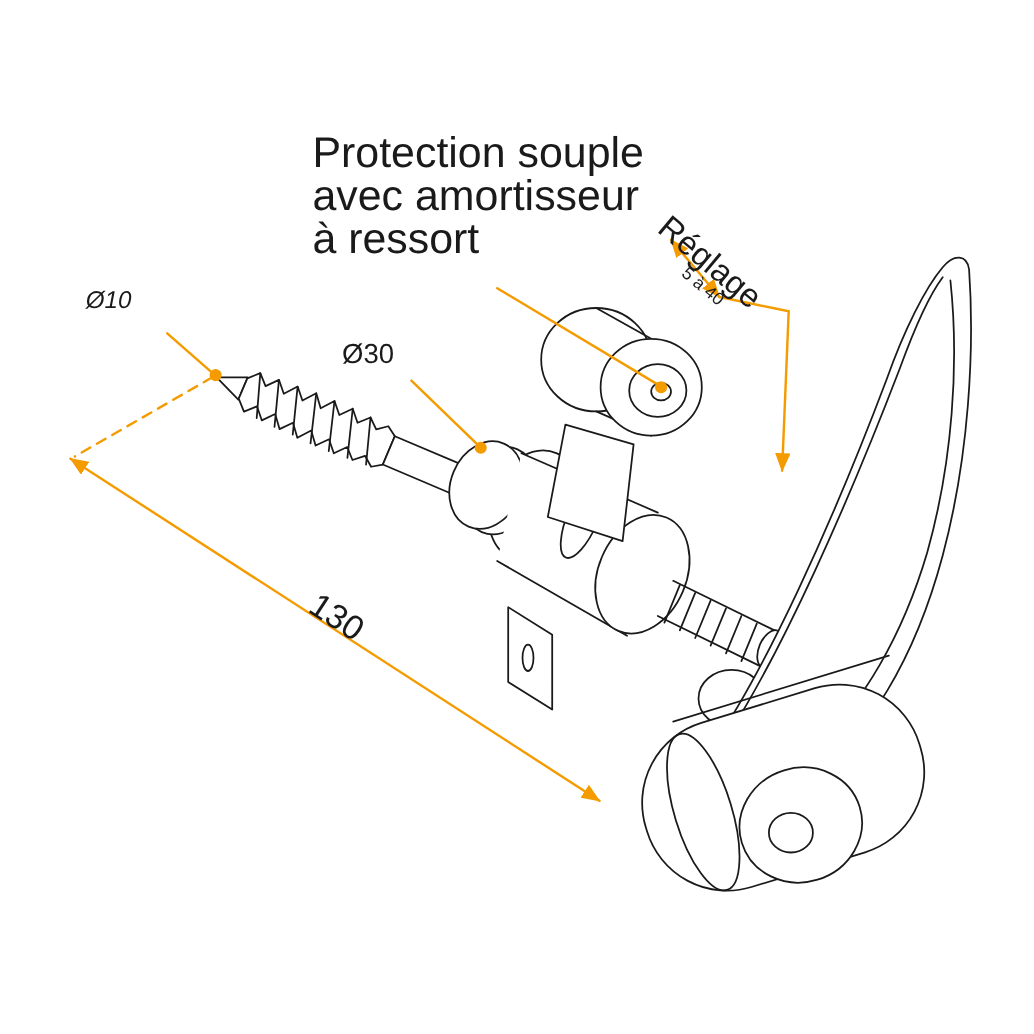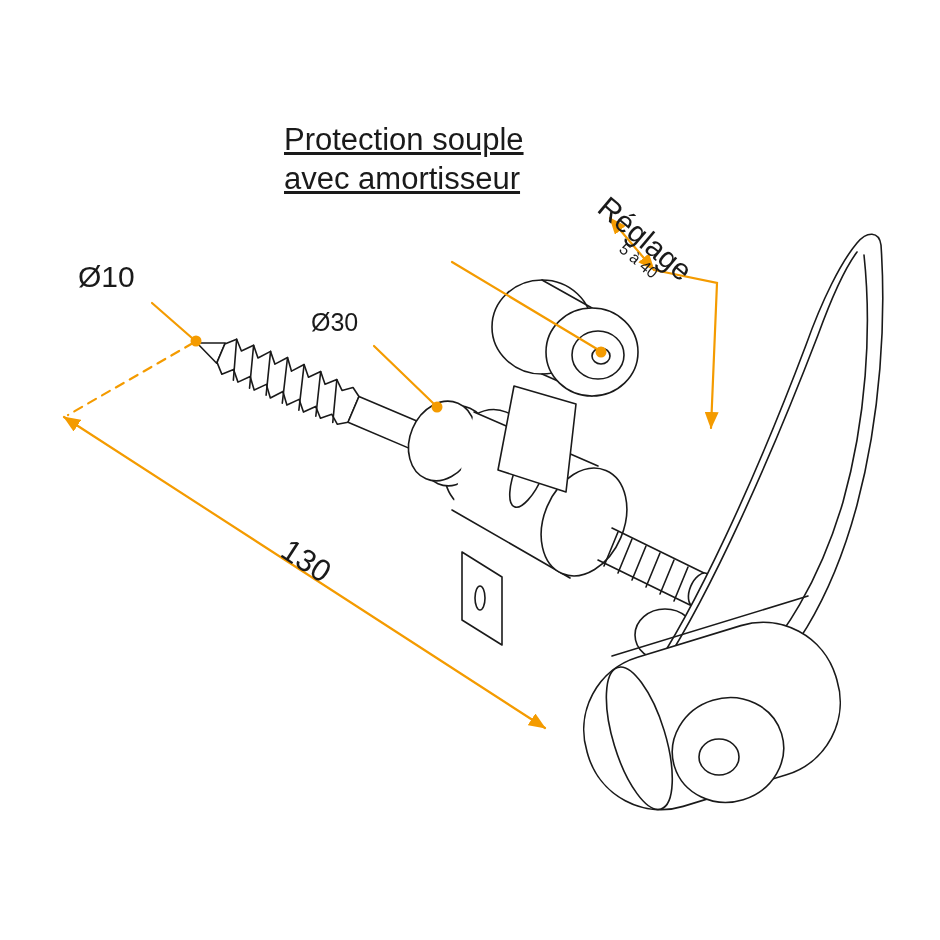--- a/index.html
+++ b/index.html
@@ -17,22 +17,22 @@
     color:var(--ink);
   }
   svg{position:absolute;left:0;top:0;}
   .ink{stroke:var(--ink);stroke-width:1.6;fill:none;stroke-linejoin:round;stroke-linecap:round;}
   .ink-fill{stroke:var(--ink);stroke-width:1.6;fill:#ffffff;stroke-linejoin:round;stroke-linecap:round;}
   .fill-only{fill:#ffffff;stroke:none;}
   .accent-line{stroke:var(--accent);stroke-width:2.2;fill:none;stroke-linecap:round;}
   .accent-dash{stroke:var(--accent);stroke-width:2.2;fill:none;stroke-dasharray:9 7;stroke-linecap:round;}
   .accent-fill{fill:var(--accent);stroke:none;}
   .label{position:absolute;color:var(--ink);white-space:nowrap;}
-  .label-protection{left:284px;top:120px;font-size:31px;line-height:39px;text-decoration:underline;}
-  .label-dia10{left:78px;top:260px;font-size:30px;}
+  .label-protection{left:284px;top:120px;font-size:39px;line-height:39px;}
+  .label-dia10{left:78px;top:260px;font-size:22px;font-style:italic;}
   .label-dia30{left:311px;top:308px;font-size:25px;}
   .label-len130{left:294px;top:532px;font-size:31px;transform:rotate(33deg);transform-origin:left top;}
   .label-reglage{left:613px;top:190px;font-size:30px;transform:rotate(40deg);transform-origin:left top;}
   .label-reglage-range{left:627px;top:240px;font-size:16px;transform:rotate(40deg);transform-origin:left top;}
 </style>
 </head>
 <body>
 
 <div class="stage">
 
@@ -116,20 +116,21 @@
       <path class="accent-line" d="M64,417 L545,728" marker-start="url(#arrowhead)" marker-end="url(#arrowhead)"></path>
 
       <path class="accent-line" d="M610,218 L654,270" marker-start="url(#arrowhead)" marker-end="url(#arrowhead)"></path>
       <path class="accent-line" d="M654,270 L717,283 L711,428" marker-end="url(#arrowhead)"></path>
     </g>
   </svg>
 
   <div class="label label-protection">
     <div>Protection souple</div>
     <div>avec amortisseur</div>
+    <div>à ressort</div>
   </div>
 
   <div class="label label-dia10">Ø10</div>
 
   <div class="label label-dia30">Ø30</div>
 
   <div class="label label-len130">130</div>
 
   <div class="label label-reglage">Réglage</div>
 

